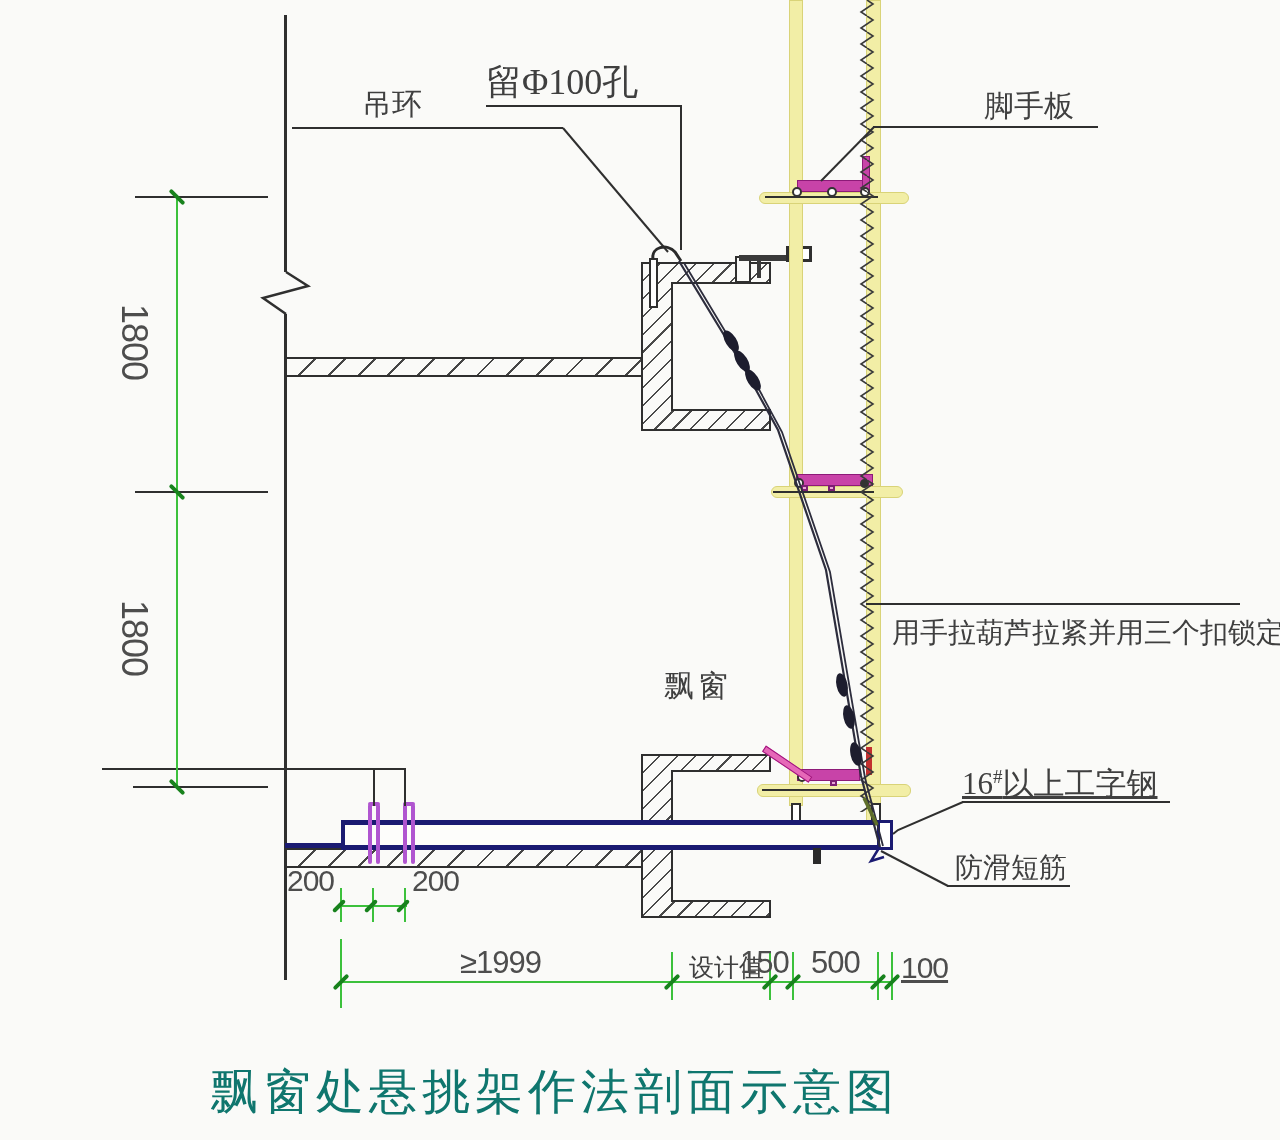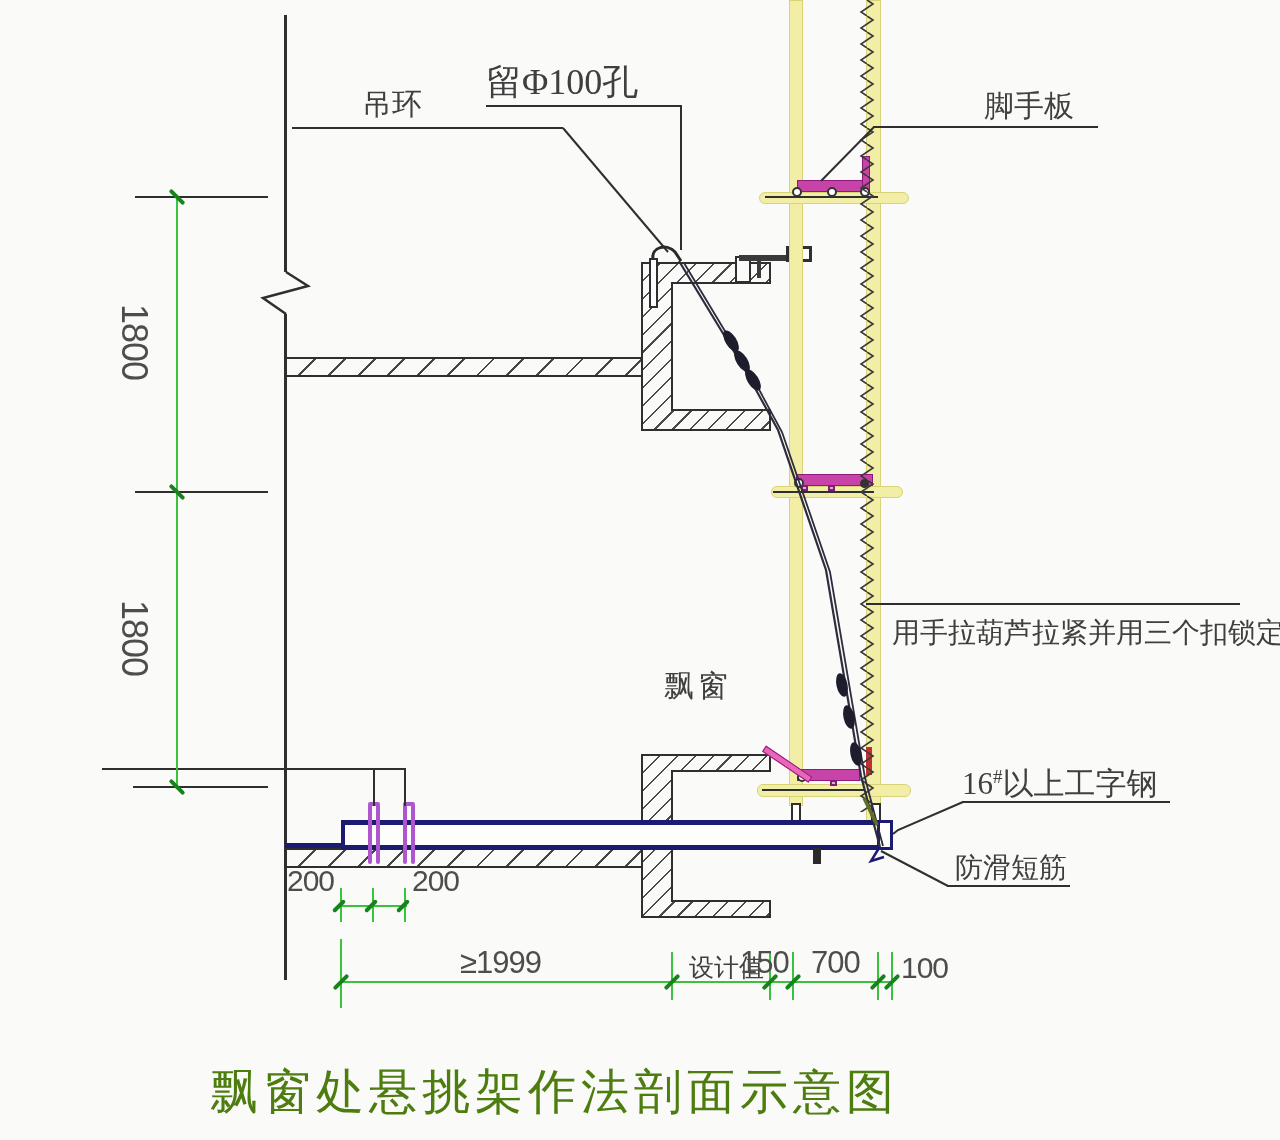--- a/index.html
+++ b/index.html
@@ -21,21 +21,21 @@
   .pole{position:absolute;background:#f2eea6;border:1px solid #d9d378;box-sizing:border-box;}
   .ledger{position:absolute;background:#f2eea6;border:1px solid #d9d378;border-radius:6px;box-sizing:border-box;}
   .board{position:absolute;background:#c843a8;border:1px solid #8d1a78;box-sizing:border-box;}
   .loopbar{position:absolute;background:#b055d0;border-radius:2px;}
   .ring{position:absolute;border:2px solid #333;border-radius:50%;background:#fff;box-sizing:border-box;}
   .tab{position:absolute;border:2px solid #7d1f73;background:#e9a6d6;box-sizing:border-box;}
   .txt{position:absolute;white-space:nowrap;color:#3f3f3f;}
   .num{position:absolute;white-space:nowrap;color:#4d4d4d;
        font-family:"Liberation Sans","DejaVu Sans",sans-serif;letter-spacing:-1px;}
   .vdim{transform:rotate(90deg);transform-origin:center center;}
-  .title{position:absolute;font-size:48px;letter-spacing:5px;color:#4d7c0f;}
+  .title{position:absolute;font-size:48px;letter-spacing:5px;color:#0f766e;}
   svg{position:absolute;left:0;top:0;pointer-events:none;}
 </style>
 </head>
 <body>
 
 <div id="canvas">
 
   <div class="ln" style="left:284px;top:15px;width:3px;height:257px;"></div>
   <div class="ln" style="left:284px;top:314px;width:3px;height:666px;"></div>
 
@@ -175,30 +175,30 @@
 
     <path d="M864 798 L877 825" stroke="#5f6f2a" stroke-width="3.5" fill="none"></path>
     <path d="M879 848 L871 861 L884 857" stroke="#1b1b72" stroke-width="2.5" fill="none"></path>
   </svg>
 
   <div class="txt" style="left:362px;top:84px;font-size:30px;">吊环</div>
   <div class="txt" style="left:486px;top:58px;font-size:36px;">留Φ100孔</div>
   <div class="txt" style="left:984px;top:86px;font-size:30px;">脚手板</div>
   <div class="txt" style="left:892px;top:614px;font-size:28px;">用手拉葫芦拉紧并用三个扣锁定</div>
   <div class="txt" style="left:664px;top:666px;font-size:30px;letter-spacing:4px;">飘窗</div>
-  <div class="txt" style="left:962px;top:763px;font-size:31px;">
+  <div class="txt" style="left:962px;top:763px;font-size:31px;text-decoration:underline;">
     <span>16</span><sup style="font-size:19px;">#</sup><span>以上工字钢</span>
   </div>
   <div class="txt" style="left:955px;top:849px;font-size:28px;">防滑短筋</div>
 
   <div class="num vdim" style="left:90px;top:322px;width:90px;height:40px;font-size:36px;text-align:center;">1800</div>
   <div class="num vdim" style="left:90px;top:618px;width:90px;height:40px;font-size:36px;text-align:center;">1800</div>
   <div class="num" style="left:287px;top:864px;font-size:30px;">200</div>
   <div class="num" style="left:412px;top:864px;font-size:30px;">200</div>
   <div class="num" style="left:460px;top:945px;font-size:31px;">≥1999</div>
   <div class="txt" style="left:689px;top:951px;font-size:25px;">设计值</div>
   <div class="num" style="left:740px;top:945px;font-size:31px;">150</div>
-  <div class="num" style="left:811px;top:945px;font-size:31px;">700</div>
-  <div class="num" style="left:901px;top:951px;font-size:30px;">100</div>
+  <div class="num" style="left:811px;top:945px;font-size:31px;">500</div>
+  <div class="num" style="left:901px;top:951px;font-size:30px;text-decoration:underline;">100</div>
 
   <div class="title" style="left:210px;top:1060px;">飘窗处悬挑架作法剖面示意图</div>
 
 </div>
 
 </body></html>

